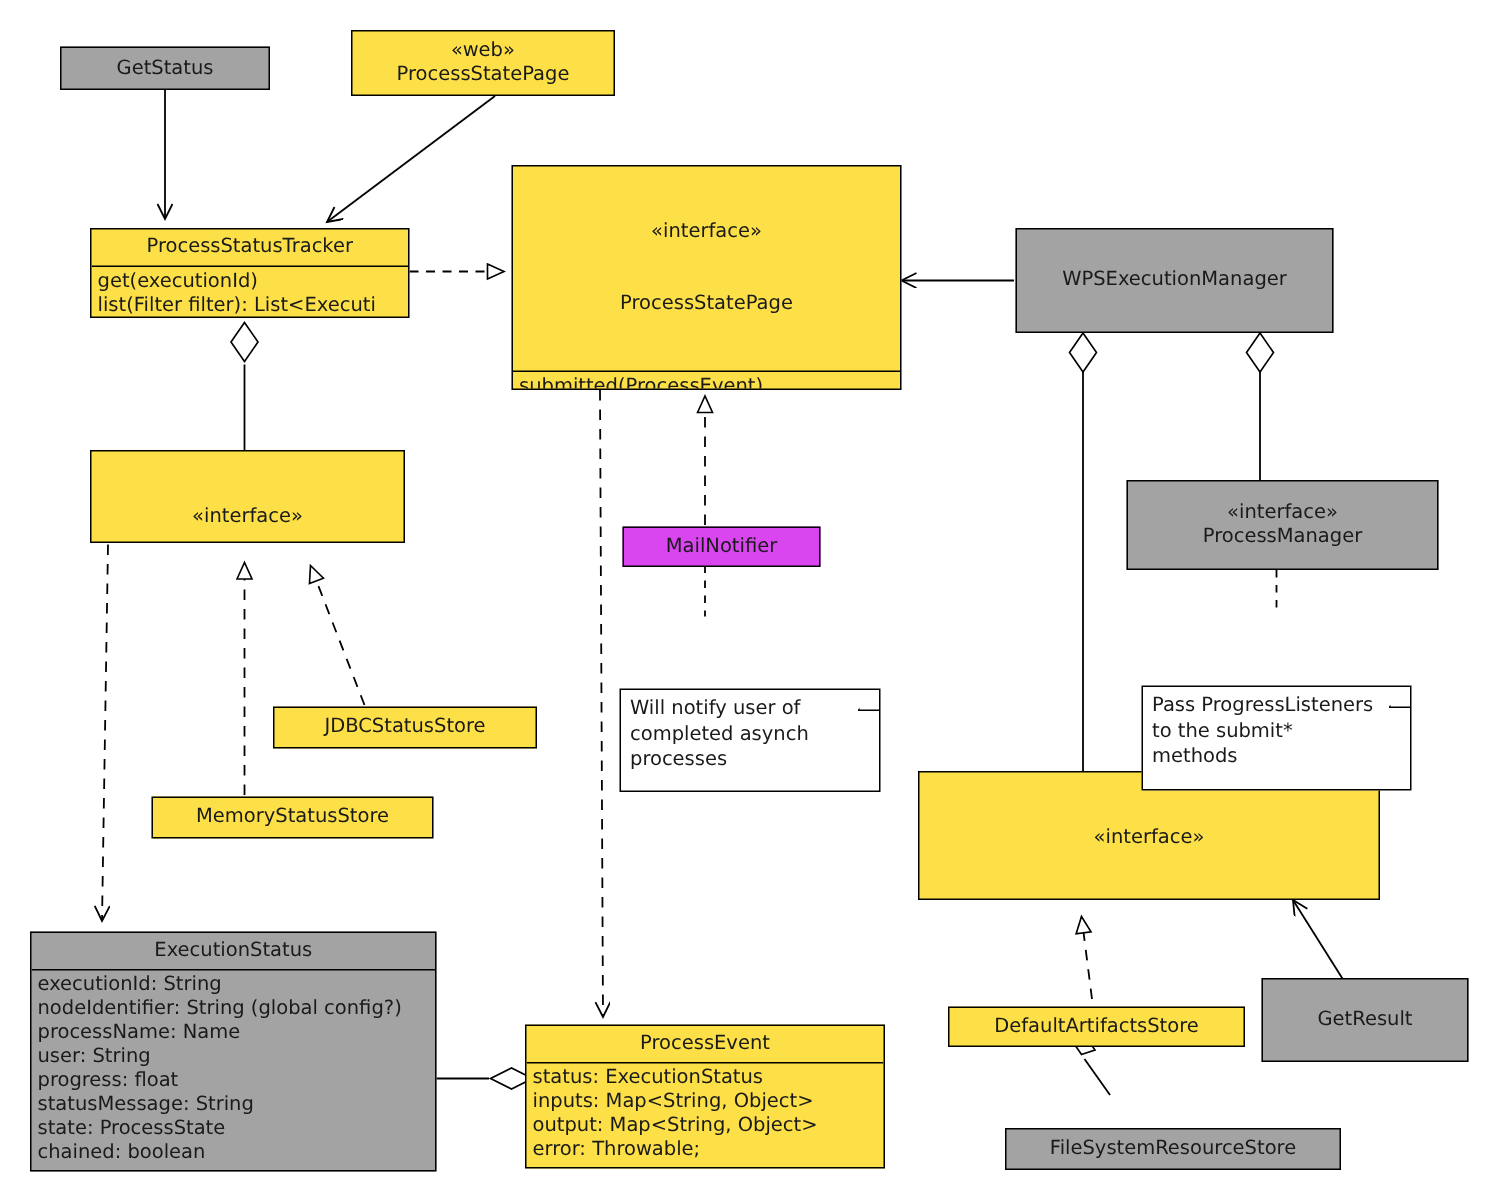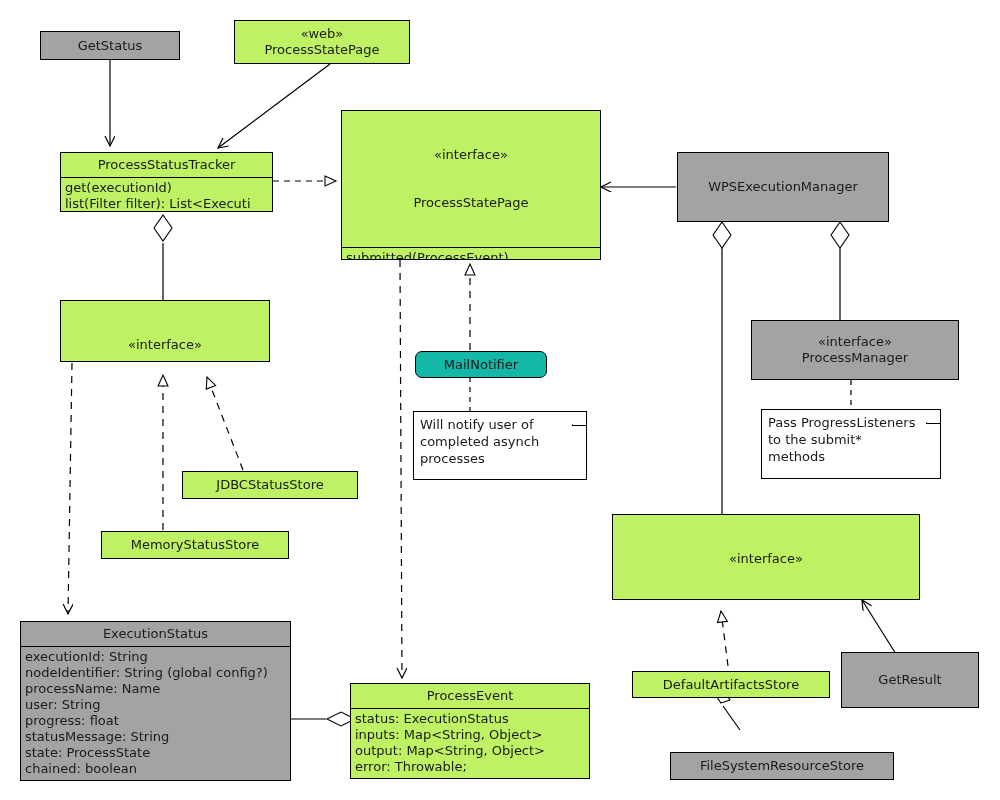--- a/index.html
+++ b/index.html
@@ -25,23 +25,23 @@
     width: 1000px;
     height: 800px;
     pointer-events: none;
   }
   .node {
     position: absolute;
     box-sizing: border-box;
     border: 1px solid #000000;
     overflow: hidden;
   }
-  .fill-yellow   { background: #bef264; }
+  .fill-yellow   { background: #fde047; }
   .fill-gray     { background: #a3a3a3; }
-  .fill-orange   { background: #14b8a6; border-radius: 7px; }
+  .fill-orange   { background: #d946ef; }
 
   .node .title {
     box-sizing: border-box;
     text-align: center;
     font-size: 13px;
     color: #1a1a1a;
     line-height: 16px;
     padding: 4px 4px 4px 4px;
     white-space: pre;
   }
@@ -74,20 +74,21 @@
   .note {
     position: absolute;
     box-sizing: border-box;
     background: #ffffff;
     border: 1px solid #000000;
     font-size: 13px;
     line-height: 17px;
     color: #1a1a1a;
     padding: 4px 6px;
     overflow: hidden;
+    margin-top: 48px;
   }
   .note .fold {
     position: absolute;
     top: -1px;
     right: -1px;
     width: 14px;
     height: 14px;
     background: #ffffff;
     border-left: 1px solid #000000;
     border-bottom: 1px solid #000000;

